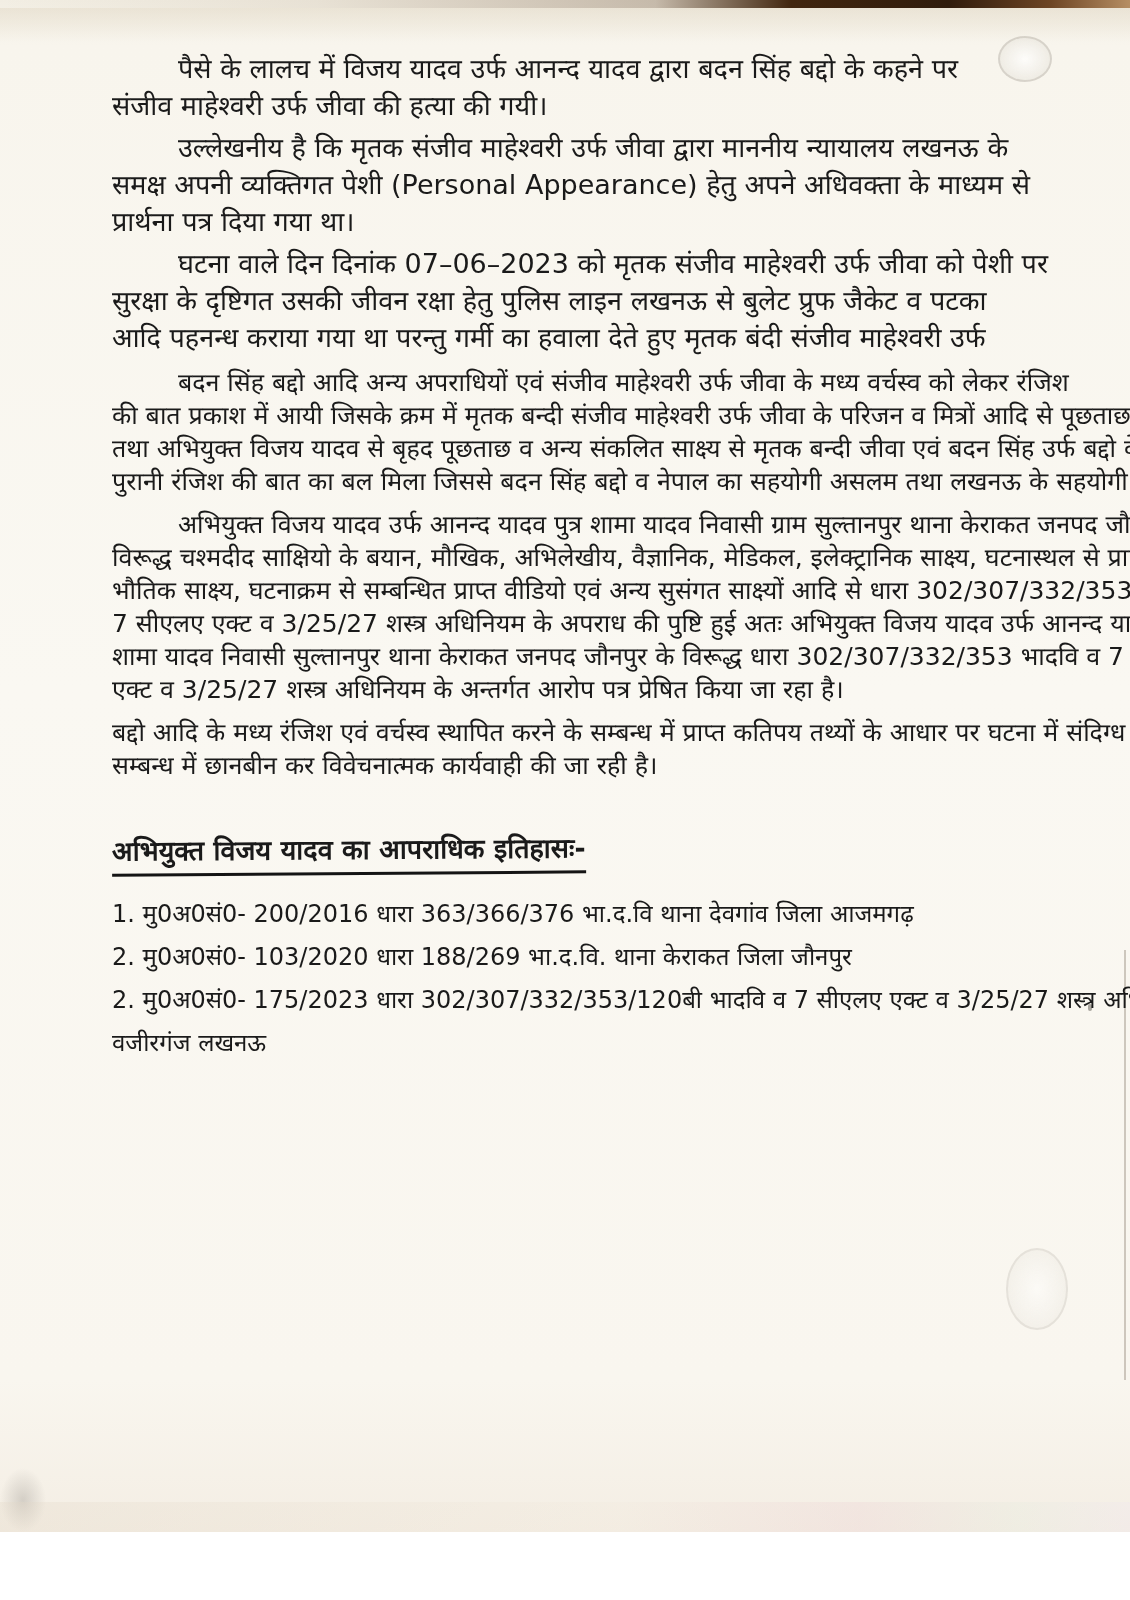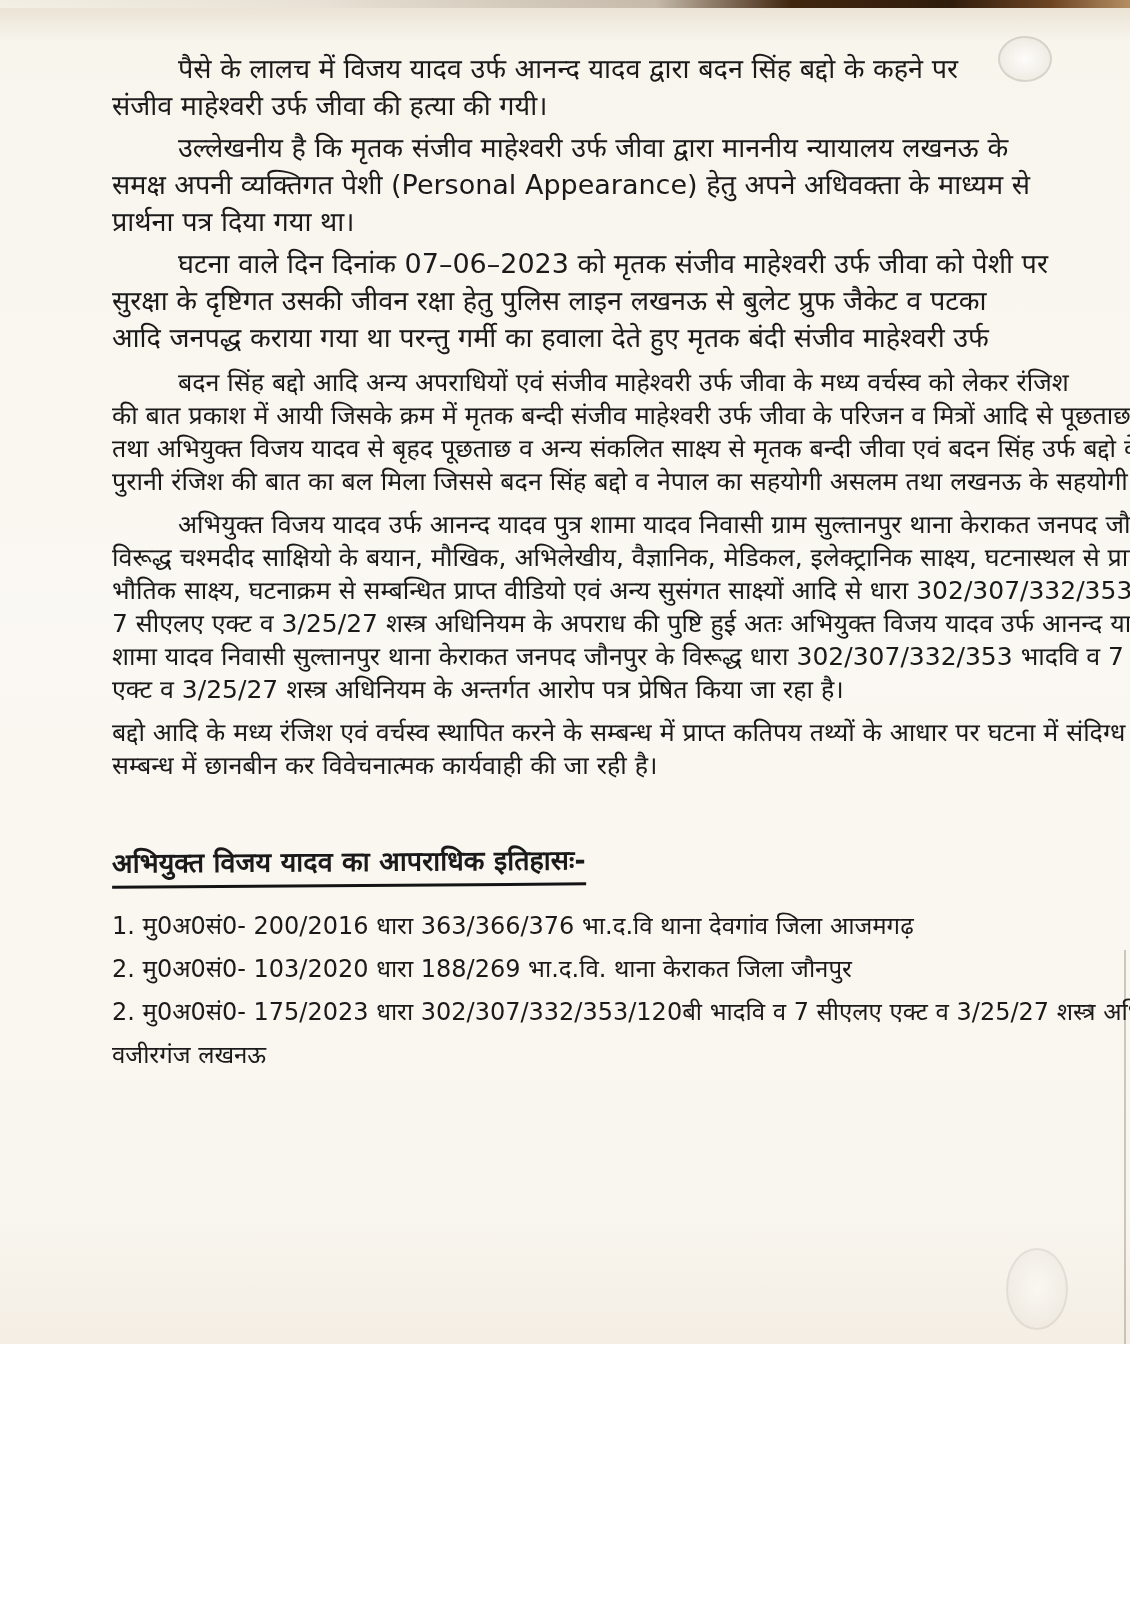--- a/index.html
+++ b/index.html
@@ -3,21 +3,21 @@
 <meta charset="utf-8">
 <style>
   html,body { margin:0; padding:0; }
   body {
     width:1130px; height:1600px; position:relative; overflow:hidden;
     background:#ffffff;
     font-family:"DejaVu Sans","Liberation Sans",sans-serif;
   }
   
   .scan-page {
-    position:absolute; left:0; top:0; width:1130px; height:1344px; overflow:hidden;
+    position:absolute; left:0; top:0; width:1130px; height:1532px; overflow:hidden;
     background:linear-gradient(180deg,#f2eee3 0%,#f8f5ed 3%,#faf8f2 45%,#f9f6ef 90%,#f4eee4 100%);
   }
   .top-strip {
     position:absolute; top:0; left:0; width:1130px; height:8px;
     background:linear-gradient(90deg,
       rgba(140,110,80,0) 0%, rgba(140,110,80,0.10) 28%,
       rgba(95,65,38,0.30) 58%, #41260f 70%, #301c0c 84%,
       #6d4524 93%, #b68e63 100%);
   }
   .top-shade {
@@ -44,21 +44,21 @@
       rgba(233,200,206,0.45) 76%, rgba(222,233,218,0.40) 90%, rgba(238,228,240,0.5) 100%);
   }
   
   .content { position:absolute; left:112px; top:50px; width:938px; color:#1a1a1a; }
   .para { margin:0; }
   .para-a { font-size:27px; line-height:37px; margin-bottom:5px; }
   .para-b { font-size:25px; line-height:33px; margin-bottom:7px; }
   .para-gap { margin-top:10px; }
   .line { white-space:nowrap; }
   .indent { padding-left:66px; }
-  .heading-wrap { margin-top:60px; font-size:27px; font-weight:bold; }
+  .heading-wrap { margin-top:48px; font-size:27px; font-weight:bold; }
   .heading-underline {
     display:inline-block; border-bottom:3px solid #141414;
     padding-bottom:5px; transform:rotate(-0.4deg);
   }
   .history { margin-top:24px; font-size:24px; }
   .history-item { white-space:nowrap; line-height:30px; margin-bottom:13px; }
   .history-cont { margin-top:4px; }
   
   .footer-bar { position:absolute; left:0; top:1532px; width:1130px; height:68px; background:#ffffff; }
 </style>
@@ -84,21 +84,21 @@
 
     <div class="para para-a">
       <div class="line indent">उल्लेखनीय है कि मृतक संजीव माहेश्वरी उर्फ जीवा द्वारा माननीय न्यायालय लखनऊ के</div>
       <div class="line">समक्ष अपनी व्यक्तिगत पेशी (Personal Appearance) हेतु अपने अधिवक्ता के माध्यम से</div>
       <div class="line">प्रार्थना पत्र दिया गया था।</div>
     </div>
 
     <div class="para para-a">
       <div class="line indent">घटना वाले दिन दिनांक 07–06–2023 को मृतक संजीव माहेश्वरी उर्फ जीवा को पेशी पर</div>
       <div class="line">सुरक्षा के दृष्टिगत उसकी जीवन रक्षा हेतु पुलिस लाइन लखनऊ से बुलेट प्रुफ जैकेट व पटका</div>
-      <div class="line">आदि जनपद्ध कराया गया था परन्तु गर्मी का हवाला देते हुए मृतक बंदी संजीव माहेश्वरी उर्फ</div>
+      <div class="line">आदि पहनन्ध कराया गया था परन्तु गर्मी का हवाला देते हुए मृतक बंदी संजीव माहेश्वरी उर्फ</div>
     </div>
 
     <div class="para para-b para-gap">
       <div class="line indent">बदन सिंह बद्दो आदि अन्य अपराधियों एवं संजीव माहेश्वरी उर्फ जीवा  के मध्य वर्चस्व को लेकर रंजिश</div>
       <div class="line">की बात प्रकाश में आयी जिसके क्रम में मृतक बन्दी संजीव माहेश्वरी उर्फ जीवा के परिजन व मित्रों आदि से पूछताछ की गयी</div>
       <div class="line">तथा अभियुक्त विजय यादव से बृहद पूछताछ व अन्य संकलित साक्ष्य से मृतक बन्दी जीवा एवं बदन सिंह उर्फ बद्दो के मध्य</div>
       <div class="line">पुरानी रंजिश की बात का बल मिला जिससे बदन सिंह बद्दो व नेपाल का सहयोगी असलम तथा लखनऊ के सहयोगी अज्ञात</div>
     </div>
 
     <div class="para para-b para-gap">

